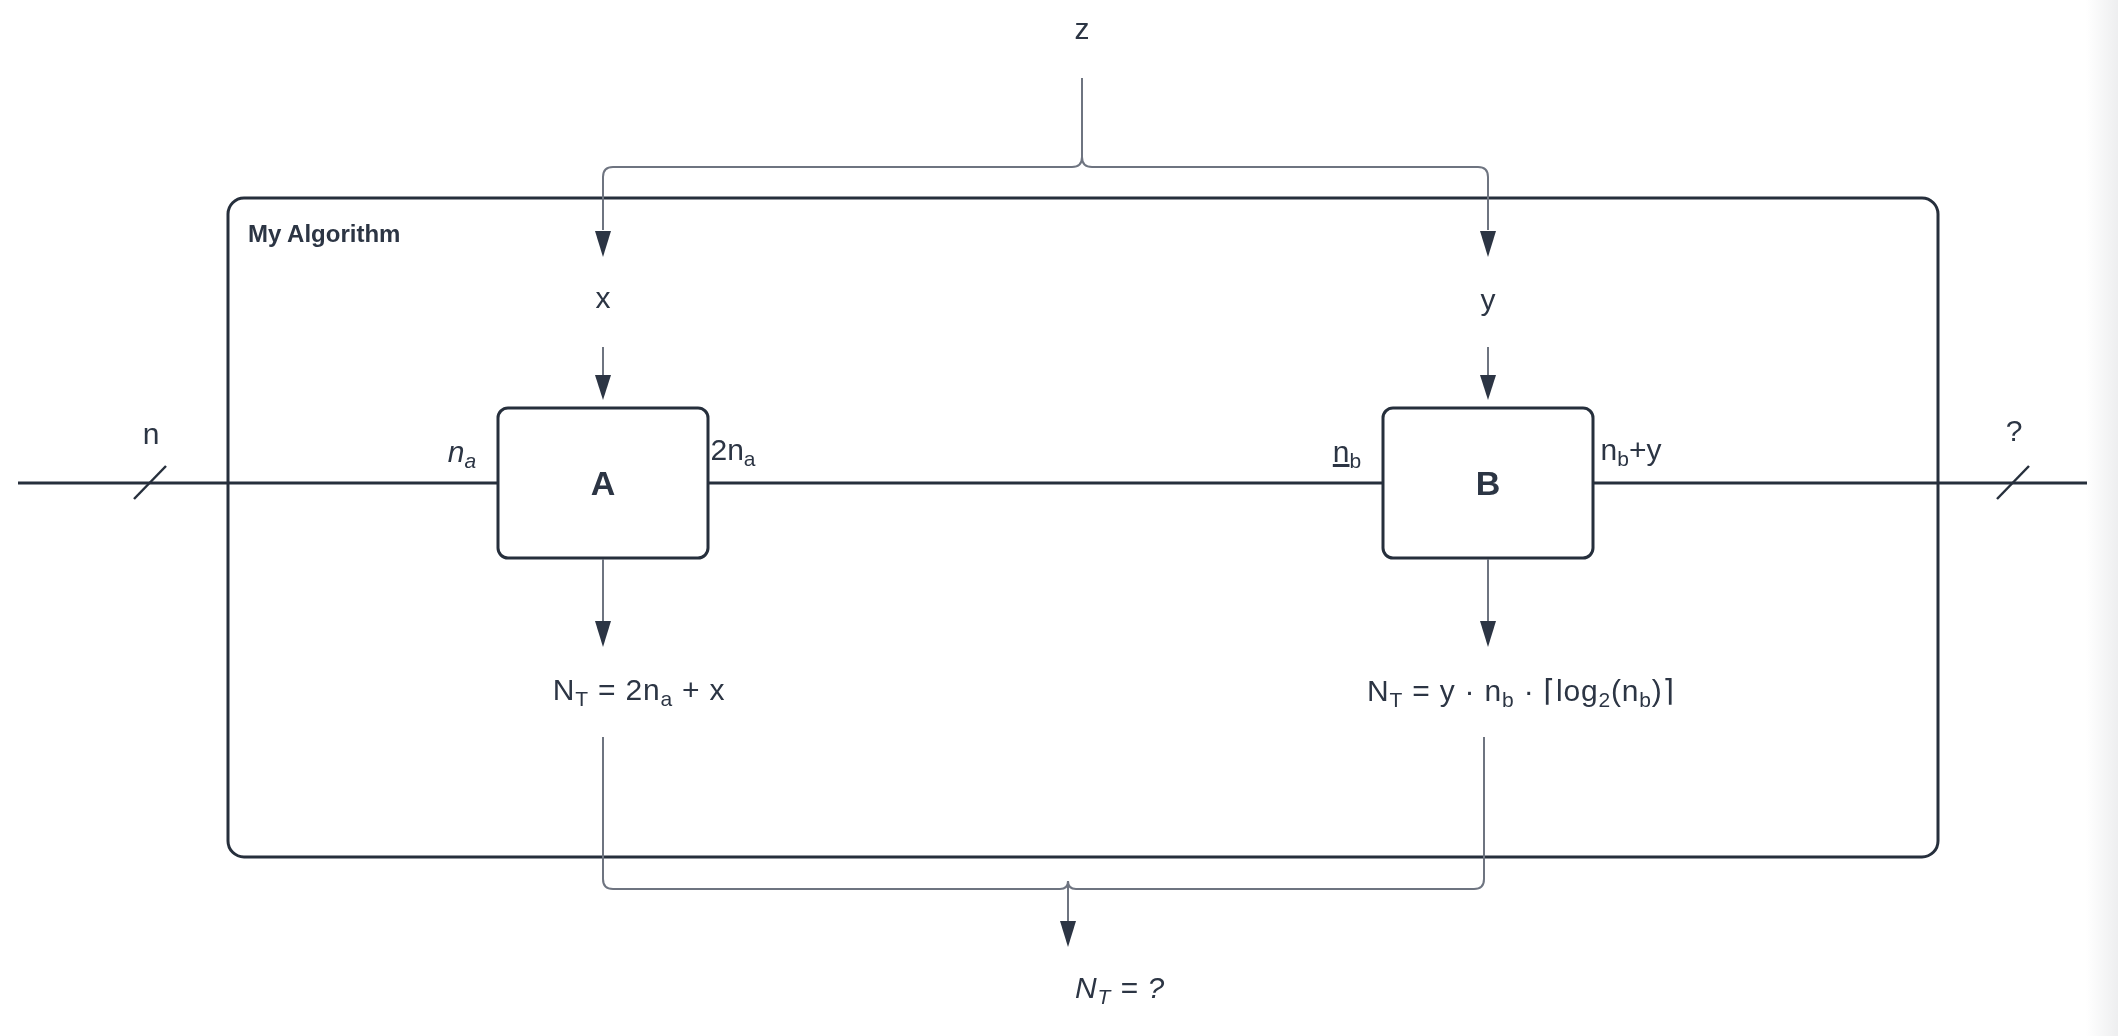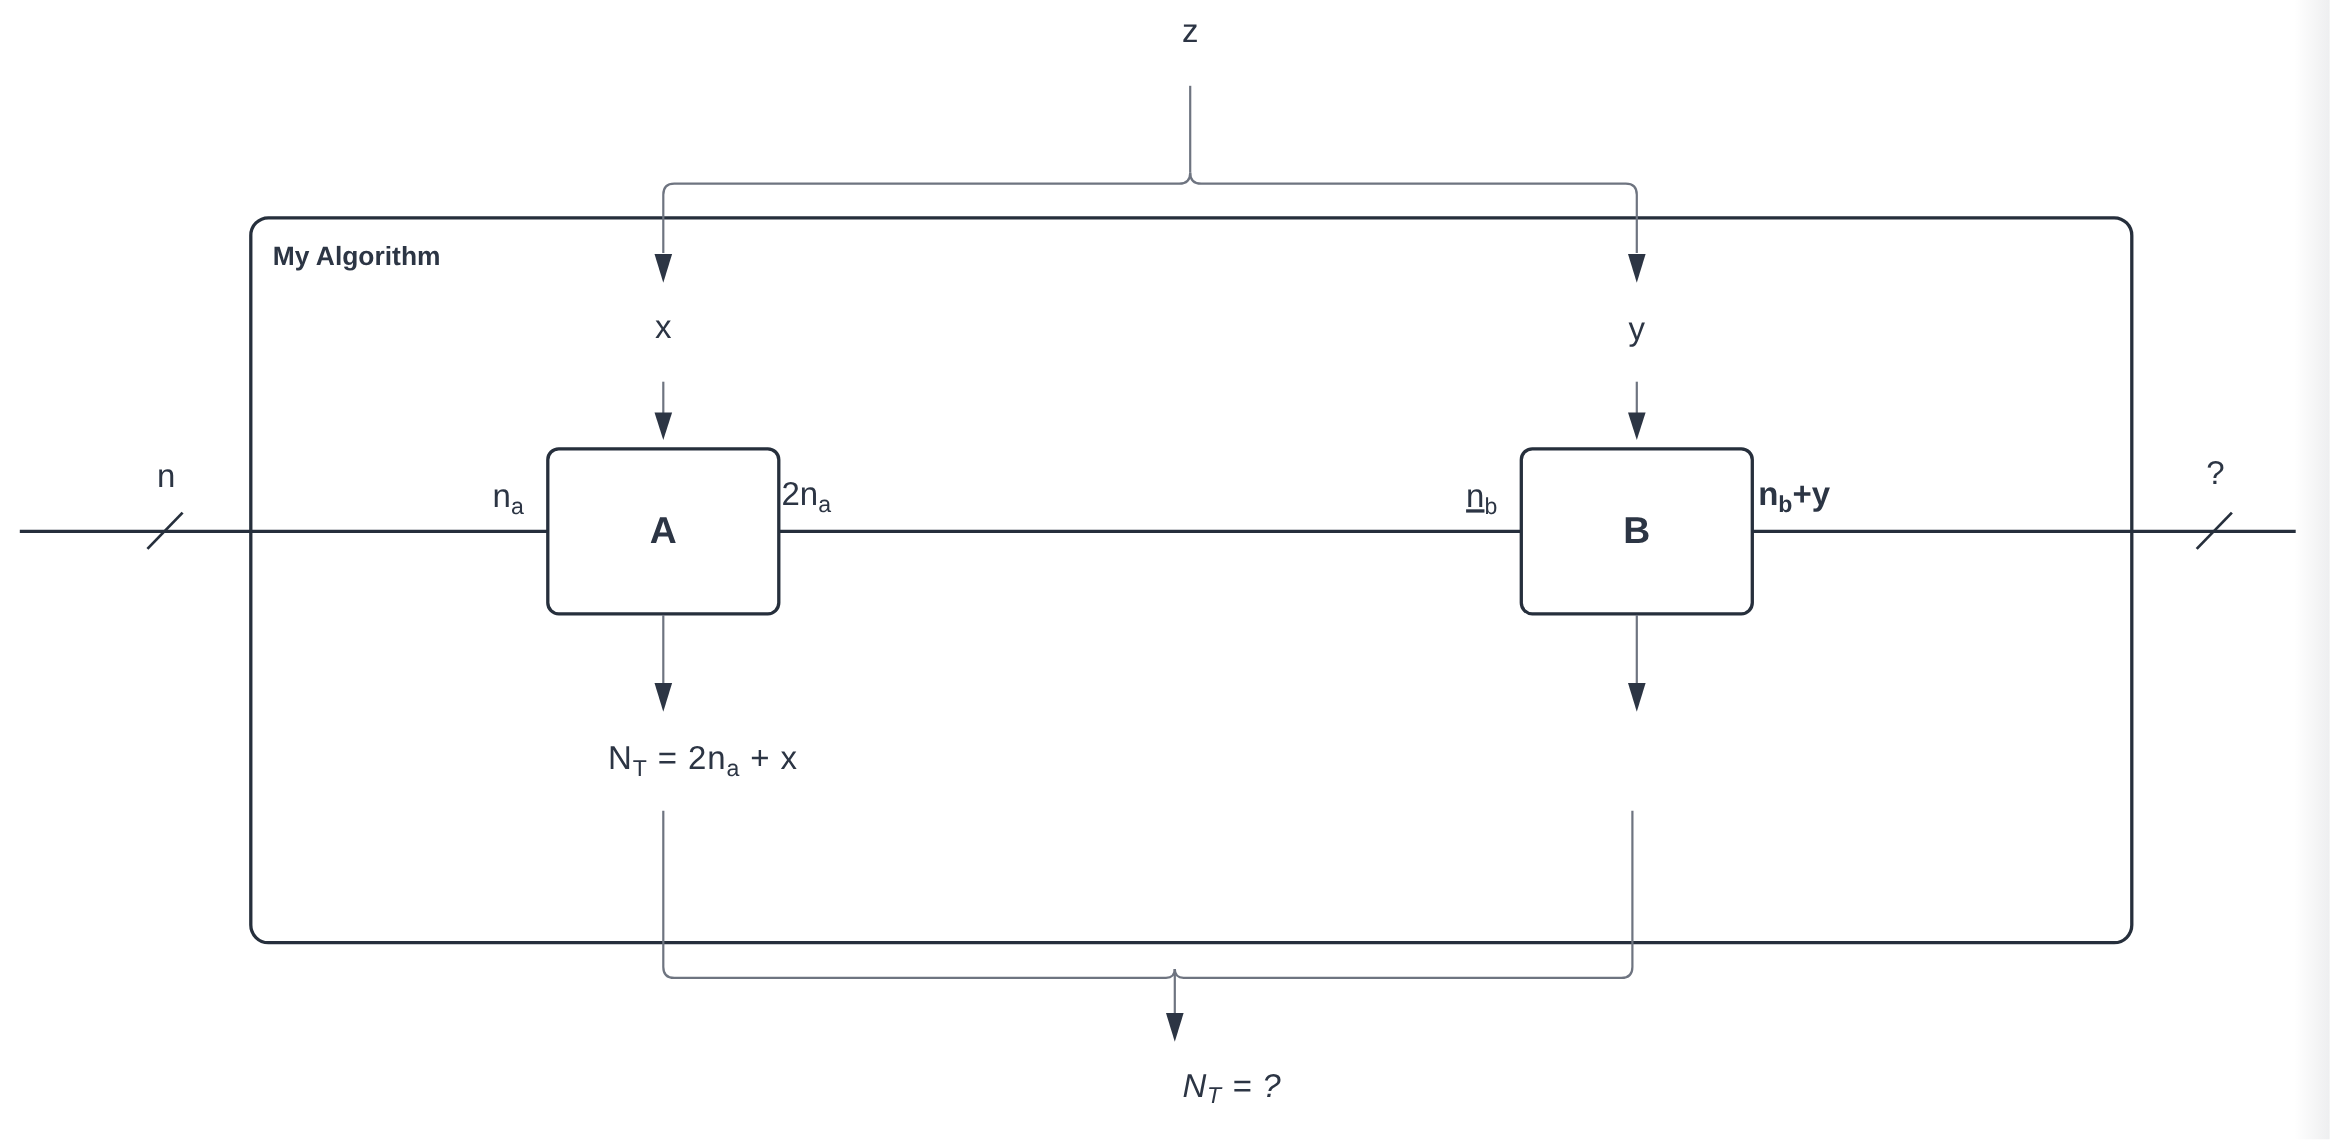--- a/index.html
+++ b/index.html
@@ -65,22 +65,23 @@
 
   <div class="lbl" style="left:1082px;top:29px;">z</div>
   <div class="lbl" style="left:603px;top:298px;">x</div>
   <div class="lbl" style="left:1488px;top:300px;">y</div>
   <div class="lbl" style="left:151px;top:434px;">n</div>
   <div class="lbl" style="left:2014px;top:431px;">?</div>
 
   <div class="lbl blk" style="left:603px;top:483px;">A</div>
   <div class="lbl blk" style="left:1488px;top:483px;">B</div>
 
-  <div class="lbl" style="left:462px;top:452px;"><span>n</span><span class="sb">a</span></div>
+  <div class="lbl" style="left:462px;top:452px;font-style:italic;"><span>n</span><span class="sb">a</span></div>
   <div class="lbl" style="left:733px;top:450px;"><span>2n</span><span class="sb">a</span></div>
   <div class="lbl" style="left:1347px;top:452px;text-decoration:underline;"><span>n</span><span class="sb">b</span></div>
-  <div class="lbl" style="left:1631px;top:450px;font-weight:bold;"><span>n</span><span class="sb">b</span><span>+y</span></div>
+  <div class="lbl" style="left:1631px;top:450px;"><span>n</span><span class="sb">b</span><span>+y</span></div>
 
   <div class="lbl formula" style="left:603px;top:690px;"><span>N</span><span class="sb">T</span><span> = 2n</span><span class="sb">a</span><span> + x</span></div>
+  <div class="lbl formula" style="left:1485px;top:691px;"><span>N</span><span class="sb">T</span><span> = y · n</span><span class="sb">b</span><span> · ⌈log</span><span class="sb">2</span><span>(n</span><span class="sb">b</span><span>)⌉</span></div>
   <div class="lbl formula" style="left:1084px;top:988px;font-style:italic;"><span>N</span><span class="sb">T</span><span> = ?</span></div>
 
   <div id="edge-shade"></div>
 </div>
 
 </body></html>

